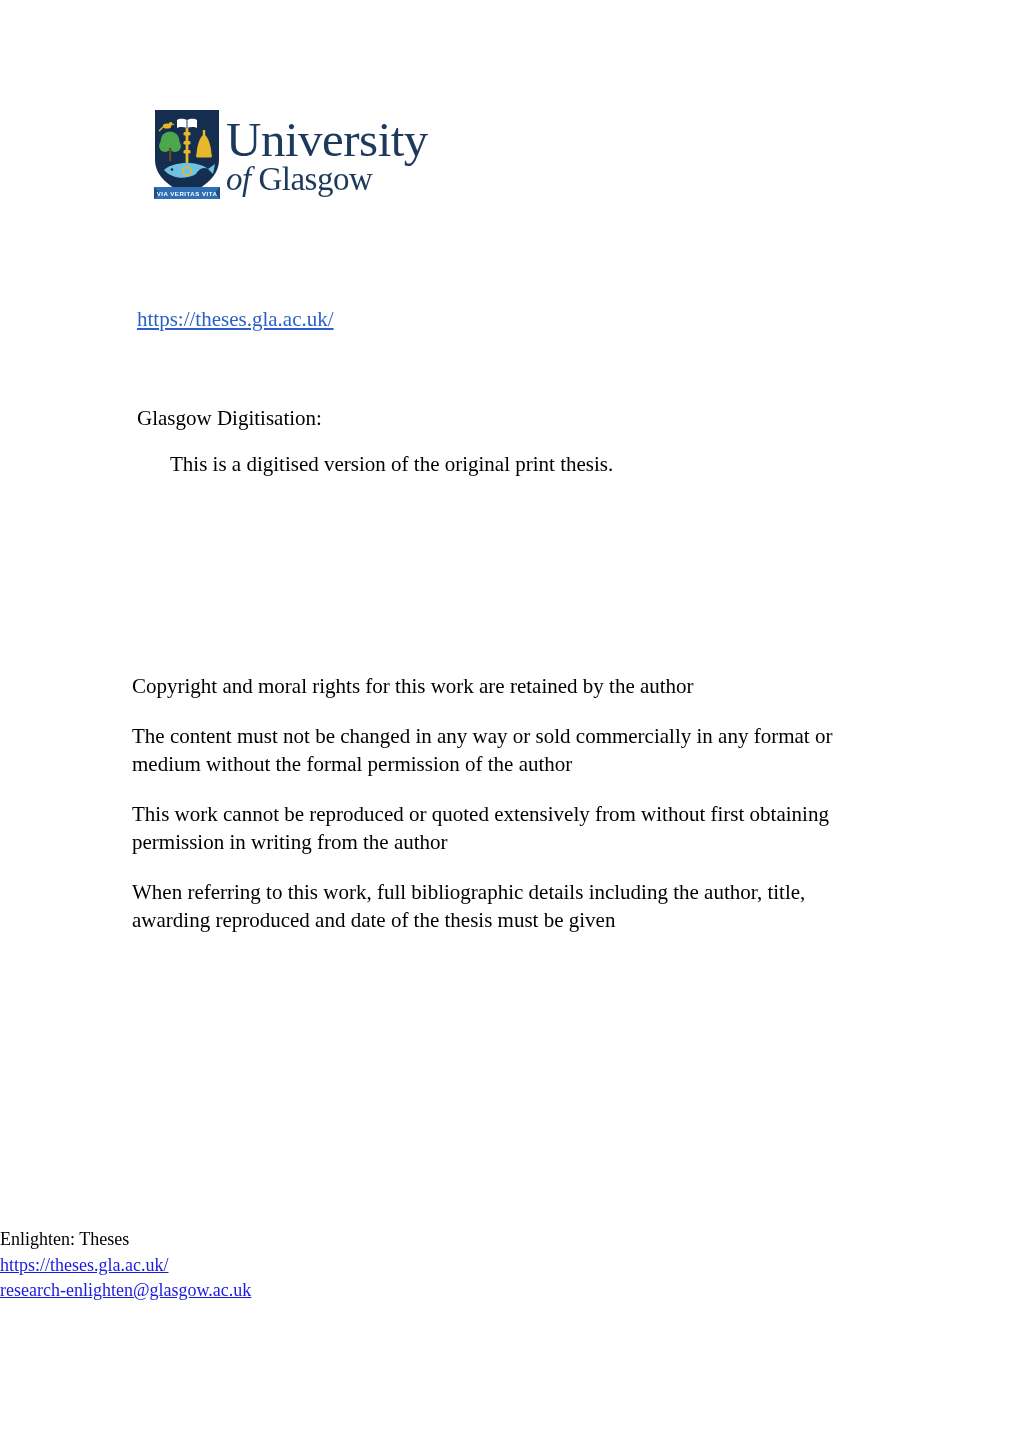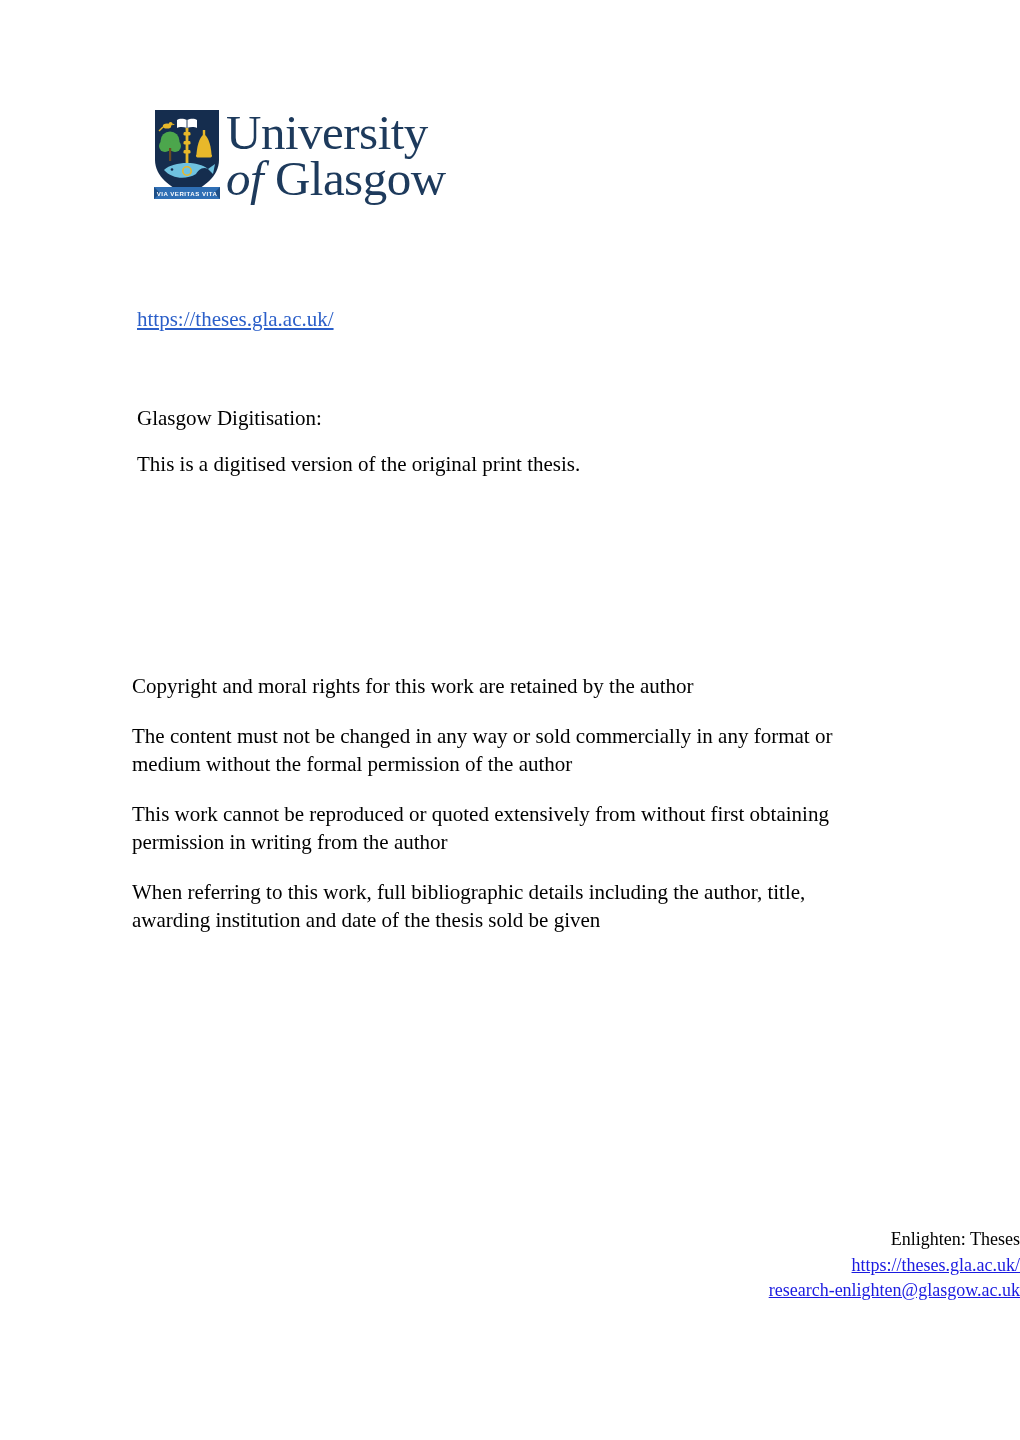--- a/index.html
+++ b/index.html
@@ -42,21 +42,21 @@
     color: #1d3a5c;
     font-family: "Liberation Serif", "DejaVu Serif", serif;
     letter-spacing: -0.5px;
   }
   .wordmark .line1 {
     display: block;
     font-size: 49px;
   }
   .wordmark .line2 {
     display: block;
-    font-size: 49px;
+    font-size: 33px;
     white-space: nowrap;
   }
   .wordmark .of {
     font-style: italic;
   }
 
   
   .content {
     position: absolute;
     left: 137px;
@@ -82,38 +82,38 @@
 
   .para {
     font-size: 21px;
     line-height: 1.33;
     margin: 0 0 24px 0;
     color: #000;
   }
 
   .digi-heading { margin-bottom: 18px; }
   .digi-link-row { margin-bottom: 16px; }
-  .digi-note { margin-bottom: 0; }
+  .digi-note { margin-bottom: 0; margin-left: 33px; }
 
   .rights {
     position: absolute;
     left: 132px;
     top: 673px;
     width: 735px;
   }
   .rights .para { margin-bottom: 22px; }
   .rights .para:last-child { margin-bottom: 0; }
 
   
   .footer {
     position: absolute;
     left: 0;
     right: 0;
     top: 1227px;
-    text-align: right;
+    text-align: left;
   }
   .footer-line {
     font-size: 18px;
     line-height: 1.42;
     color: #000;
   }
   .footer-link {
     font-size: 18px;
     line-height: 1.42;
     color: #1a1ae0;
@@ -182,21 +182,21 @@
     <p class="para digi-heading">Glasgow Digitisation:</p>
 
 
     <p class="para digi-note">This is a digitised version of the original print thesis.</p>
   </div>
 
   <div class="rights">
     <p class="para">Copyright and moral rights for this work are retained by the author</p>
     <p class="para">The content must not be changed in any way or sold commercially in any format or medium without the formal permission of the author</p>
     <p class="para">This work cannot be reproduced or quoted extensively from without first obtaining permission in writing from the author</p>
-    <p class="para">When referring to this work, full bibliographic details including the author, title, awarding institution and date of the thesis sold be given</p>
+    <p class="para">When referring to this work, full bibliographic details including the author, title, awarding reproduced and date of the thesis must be given</p>
   </div>
 
   <div class="footer">
     <div class="footer-line">Enlighten: Theses</div>
     <div>
       <a class="footer-link">https://theses.gla.ac.uk/</a>
     </div>
     <div>
       <a class="footer-link">research-enlighten@glasgow.ac.uk</a>
     </div>

